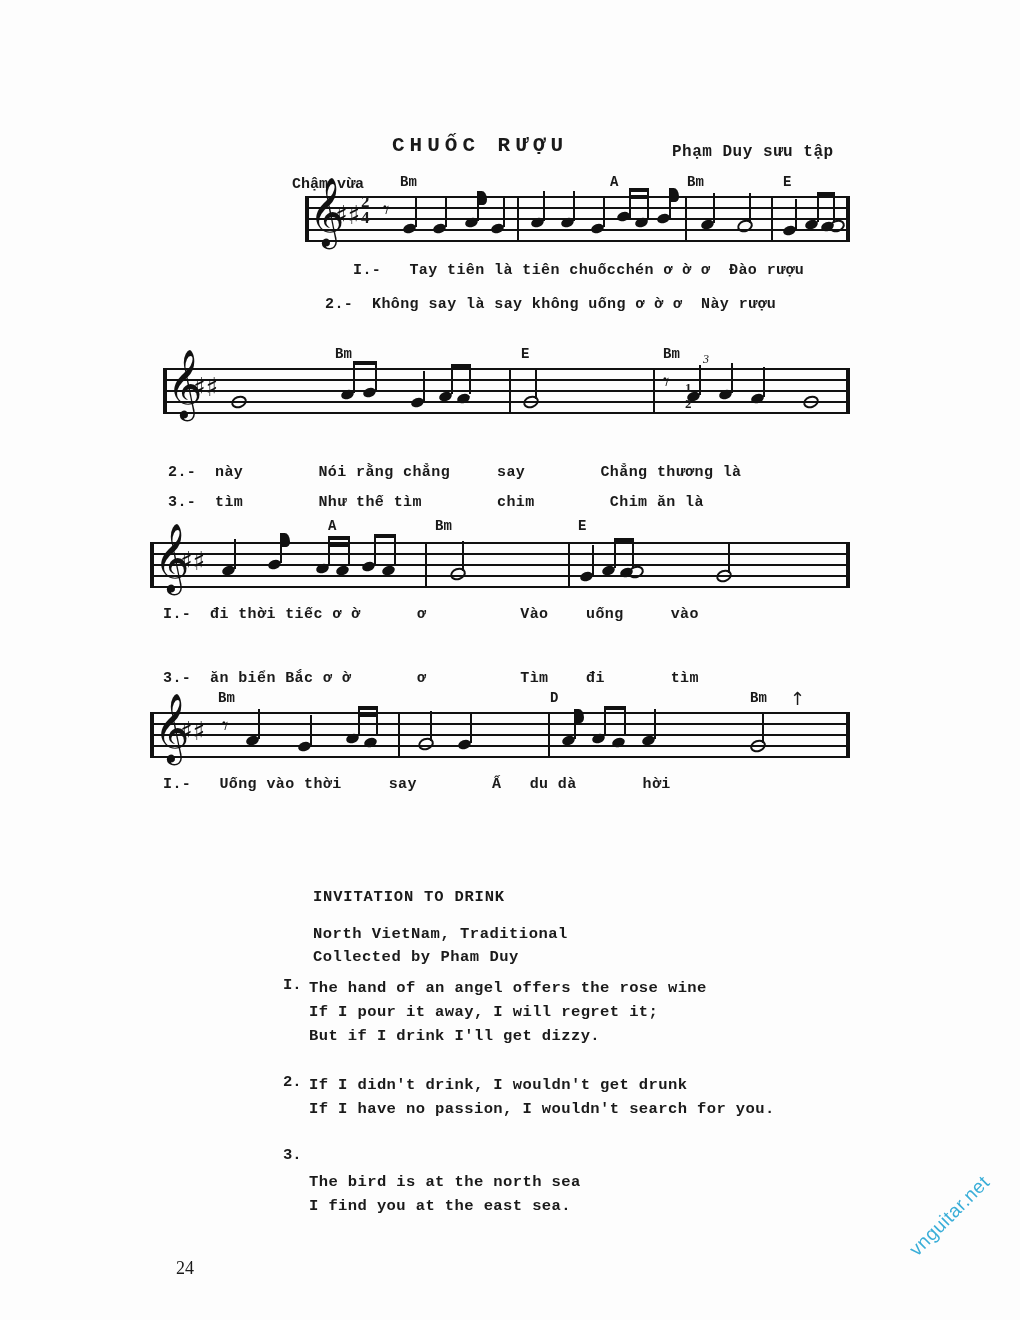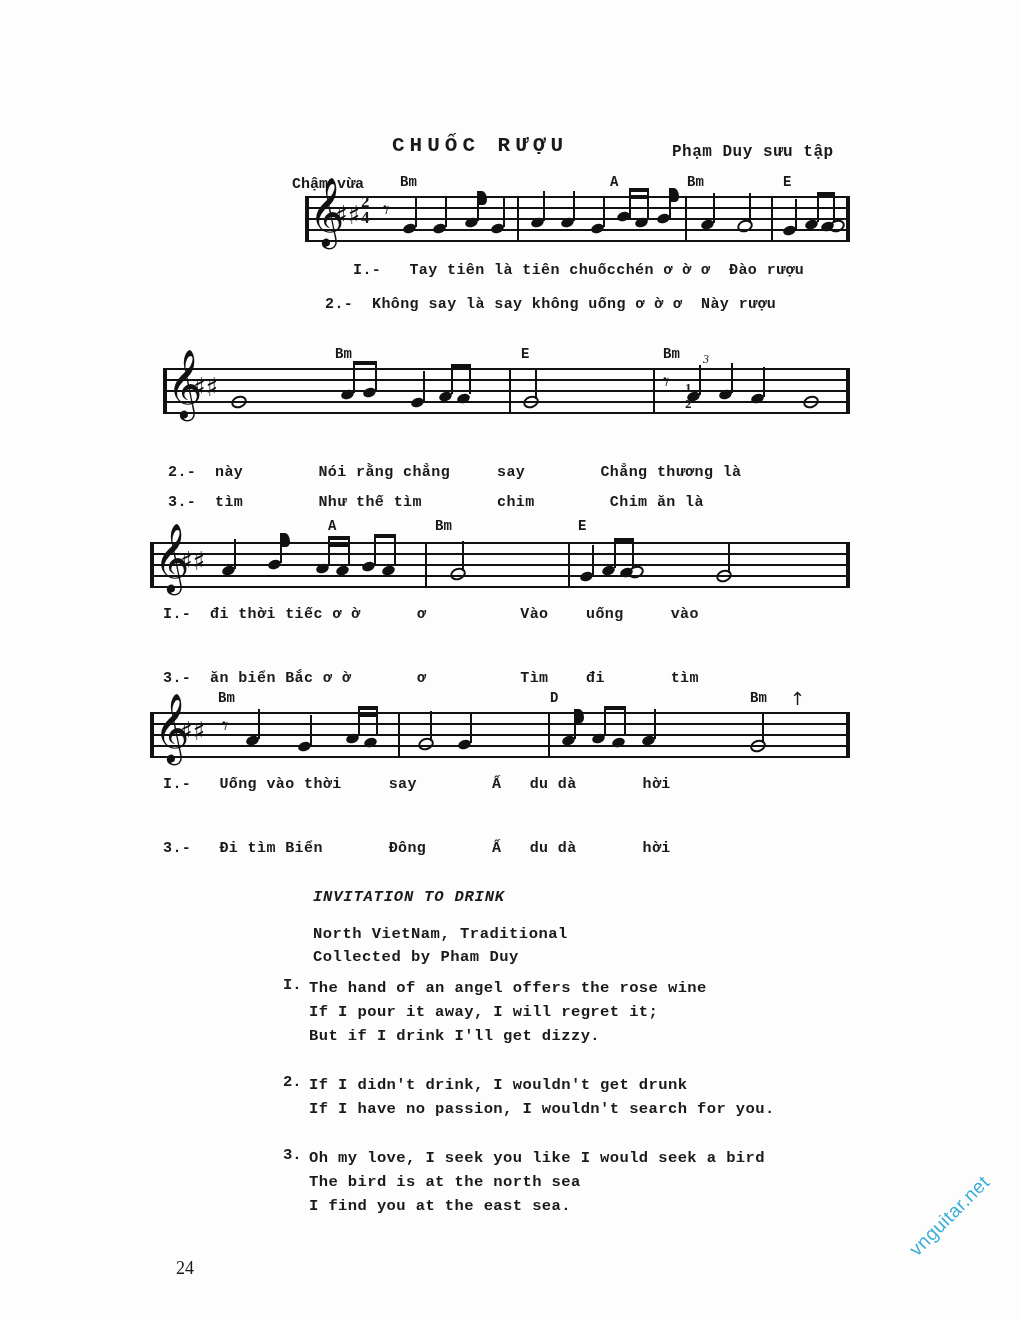--- a/index.html
+++ b/index.html
@@ -185,21 +185,20 @@
   
   .trans-title {
     position: absolute;
     left: 313px;
     top: 888px;
     font-family: "Liberation Mono", monospace;
     font-size: 15.5px;
     font-weight: bold;
     letter-spacing: .8px;
     white-space: nowrap;
-    font-style: italic;
   }
   .trans-sub {
     position: absolute;
     left: 313px;
     font-family: "Liberation Mono", monospace;
     font-size: 15.5px;
     font-weight: bold;
     letter-spacing: .5px;
     white-space: nowrap;
   }
@@ -483,30 +482,29 @@
     <div class="stem" style="left:474px; top:-6px;"></div>
     <div class="beam" style="left:454px; top:-6px; width:22px;"></div>
     <div class="note" style="left:492px; top:24px;"></div>
     <div class="stem" style="left:504px; top:-3px;"></div>
     <div class="note open" style="left:600px; top:28px;"></div>
     <div class="stem" style="left:612px; top:1px;"></div>
     <div class="barline thick" style="left:696px;"></div>
   </div>
 
   <div class="lyricline" style="left:163px; top:776px;">I.-   Uống vào thời     say        Ấ   du dà       hời</div>
-  <div class="lyricline" style="left:163px; top:840px;">3.-   Đi tìm Biển       Đông       Ấ   du dà       hời</div>
 
   <div class="trans-title">INVITATION TO DRINK</div>
   <div class="trans-sub" style="top:925px;">North VietNam, Traditional</div>
   <div class="trans-sub" style="top:948px;">Collected by Pham Duy</div>
 
   <div class="verse-num" style="left:283px; top:976px;">I.</div>
   <div class="verse-body" style="top:976px;"><span>The hand of an angel offers the rose wine</span><br><span>If I pour it away, I will regret it;</span><br><span>But if I drink I'll get dizzy.</span></div>
 
   <div class="verse-num" style="left:283px; top:1073px;">2.</div>
   <div class="verse-body" style="top:1073px;"><span>If I didn't drink, I wouldn't get drunk</span><br><span>If I have no passion, I wouldn't search for you.</span></div>
 
   <div class="verse-num" style="left:283px; top:1146px;">3.</div>
-  <div class="verse-body" style="top:1146px;"><span>Oh my love, I seek you like I would seek a bird</span><br><span>The bird is at the north sea</span><br><span>I find you at the east sea.</span></div>
+  <div class="verse-body" style="top:1146px;"><br><span>The bird is at the north sea</span><br><span>I find you at the east sea.</span></div>
 
   <div class="pagenum">24</div>
   <div class="watermark">vnguitar.net</div>
 </div>
 
 </body></html>

